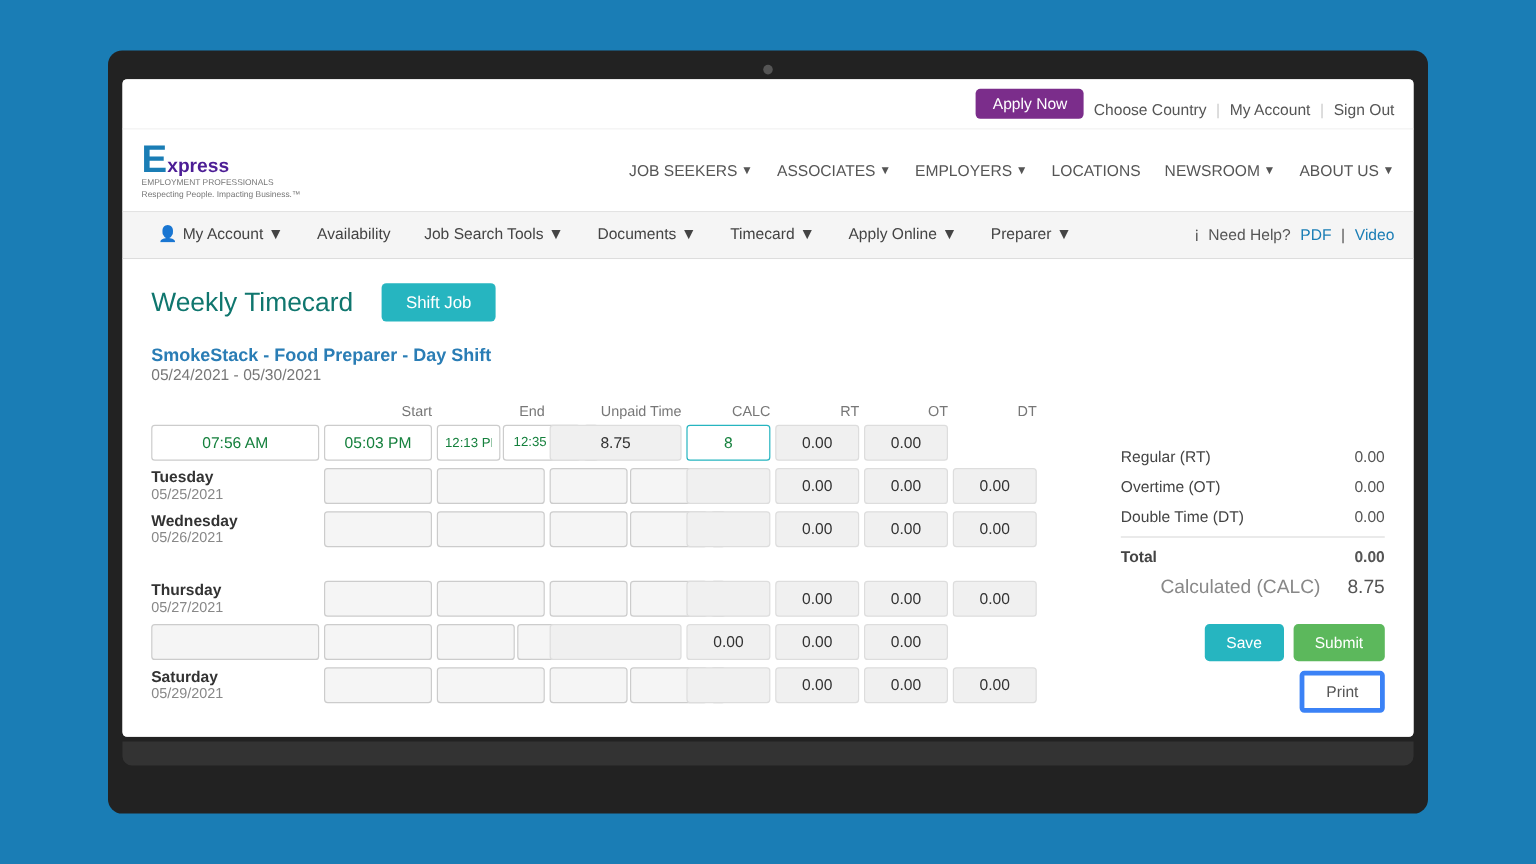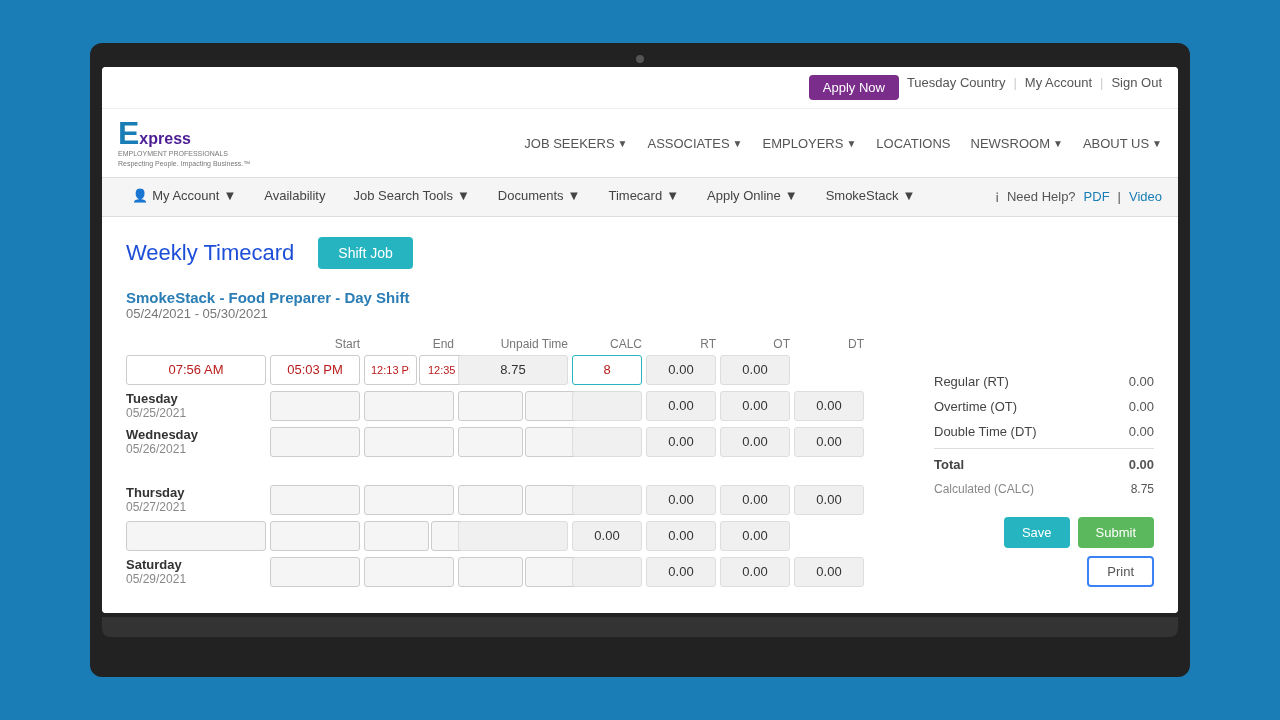--- a/index.html
+++ b/index.html
@@ -21,21 +21,21 @@
     .screen {
       background: #fff;
       border-radius: 4px;
       overflow: hidden;
     }
     
     .top-bar {
       background: #fff;
       display: flex;
       justify-content: flex-end;
-      align-items: flex-start;
+      align-items: flex-end;
       padding: 8px 16px;
       gap: 8px;
       border-bottom: 1px solid #eee;
     }
     .apply-now-btn {
       background: #7b2d8b;
       color: #fff;
       border: none;
       border-radius: 4px;
       padding: 5px 14px;
@@ -109,21 +109,21 @@
       background: #fff;
     }
     .page-header {
       display: flex;
       align-items: center;
       gap: 24px;
       margin-bottom: 20px;
     }
     .page-title {
       font-size: 22px;
-      color: #1d4ed8;
+      color: #0f766e;
       font-weight: normal;
     }
     .select-job-btn {
       background: #26b5c0;
       color: #fff;
       border: none;
       border-radius: 4px;
       padding: 8px 20px;
       font-size: 14px;
       cursor: pointer;
@@ -165,21 +165,21 @@
     }
     .day-date {
       font-size: 12px;
       color: #888;
     }
     .tc-input {
       border: 1px solid #ccc;
       border-radius: 3px;
       padding: 4px 6px;
       font-size: 13px;
-      color: #b91c1c;
+      color: #15803d;
       text-align: center;
       height: 30px;
       width: 100%;
     }
     .tc-input.highlighted { border-color: #26b5c0; }
     .tc-input.empty { background: #f5f5f5; }
     .tc-calc-cell {
       background: #f0f0f0;
       border: 1px solid #ddd;
       border-radius: 3px;
@@ -220,21 +220,22 @@
       color: #444;
     }
     .summary-row.total {
       border-top: 1px solid #ddd;
       margin-top: 4px;
       padding-top: 8px;
       font-weight: bold;
     }
     .summary-row.calc {
       color: #888;
-      font-size: 12px;
+      font-size: 16px;
+      margin-left: 33px;
     }
     .summary-value { color: #555; }
     .action-buttons {
       display: flex;
       justify-content: flex-end;
       gap: 8px;
       margin-top: 16px;
     }
     .save-btn {
       background: #26b5c0;
@@ -253,21 +254,21 @@
       padding: 8px 18px;
       font-size: 13px;
       cursor: pointer;
     }
     .print-btn {
       display: block;
       margin-left: auto;
       margin-top: 8px;
       background: #fff;
       color: #555;
-      border: 2px solid #3b82f6;
+      border: 4px solid #3b82f6;
       border-radius: 4px;
       padding: 6px 18px;
       font-size: 13px;
       cursor: pointer;
     }
     
     .laptop-base {
       background: #333;
       height: 20px;
       border-radius: 0 0 8px 8px;
@@ -309,21 +310,21 @@
   </style>
 </head>
 <body>
 
 <div class="laptop-frame">
   <div class="screen-webcam"></div>
   <div class="screen">
 
     <div class="top-bar">
       <button class="apply-now-btn">Apply Now</button>
-      <span class="top-bar-link">Tuesday Country</span>
+      <span class="top-bar-link">Choose Country</span>
       <span class="top-bar-sep">|</span>
       <span class="top-bar-link">My Account</span>
       <span class="top-bar-sep">|</span>
       <span class="top-bar-link">Sign Out</span>
     </div>
 
     <div class="main-nav">
       <div class="logo">
         <div class="express-logo-wrap">
           <div class="logo-brand-row">
@@ -365,21 +366,21 @@
       </div>
       <div class="sub-nav-item">
         <span>Timecard</span>
         <span>▼</span>
       </div>
       <div class="sub-nav-item">
         <span>Apply Online</span>
         <span>▼</span>
       </div>
       <div class="sub-nav-item">
-        <span>SmokeStack</span>
+        <span>Preparer</span>
         <span>▼</span>
       </div>
       <div class="sub-nav-right">
         <span>ℹ</span>
         <span>Need Help?</span>
         <a>PDF</a>
         <span>|</span>
         <a>Video</a>
       </div>
     </div>

